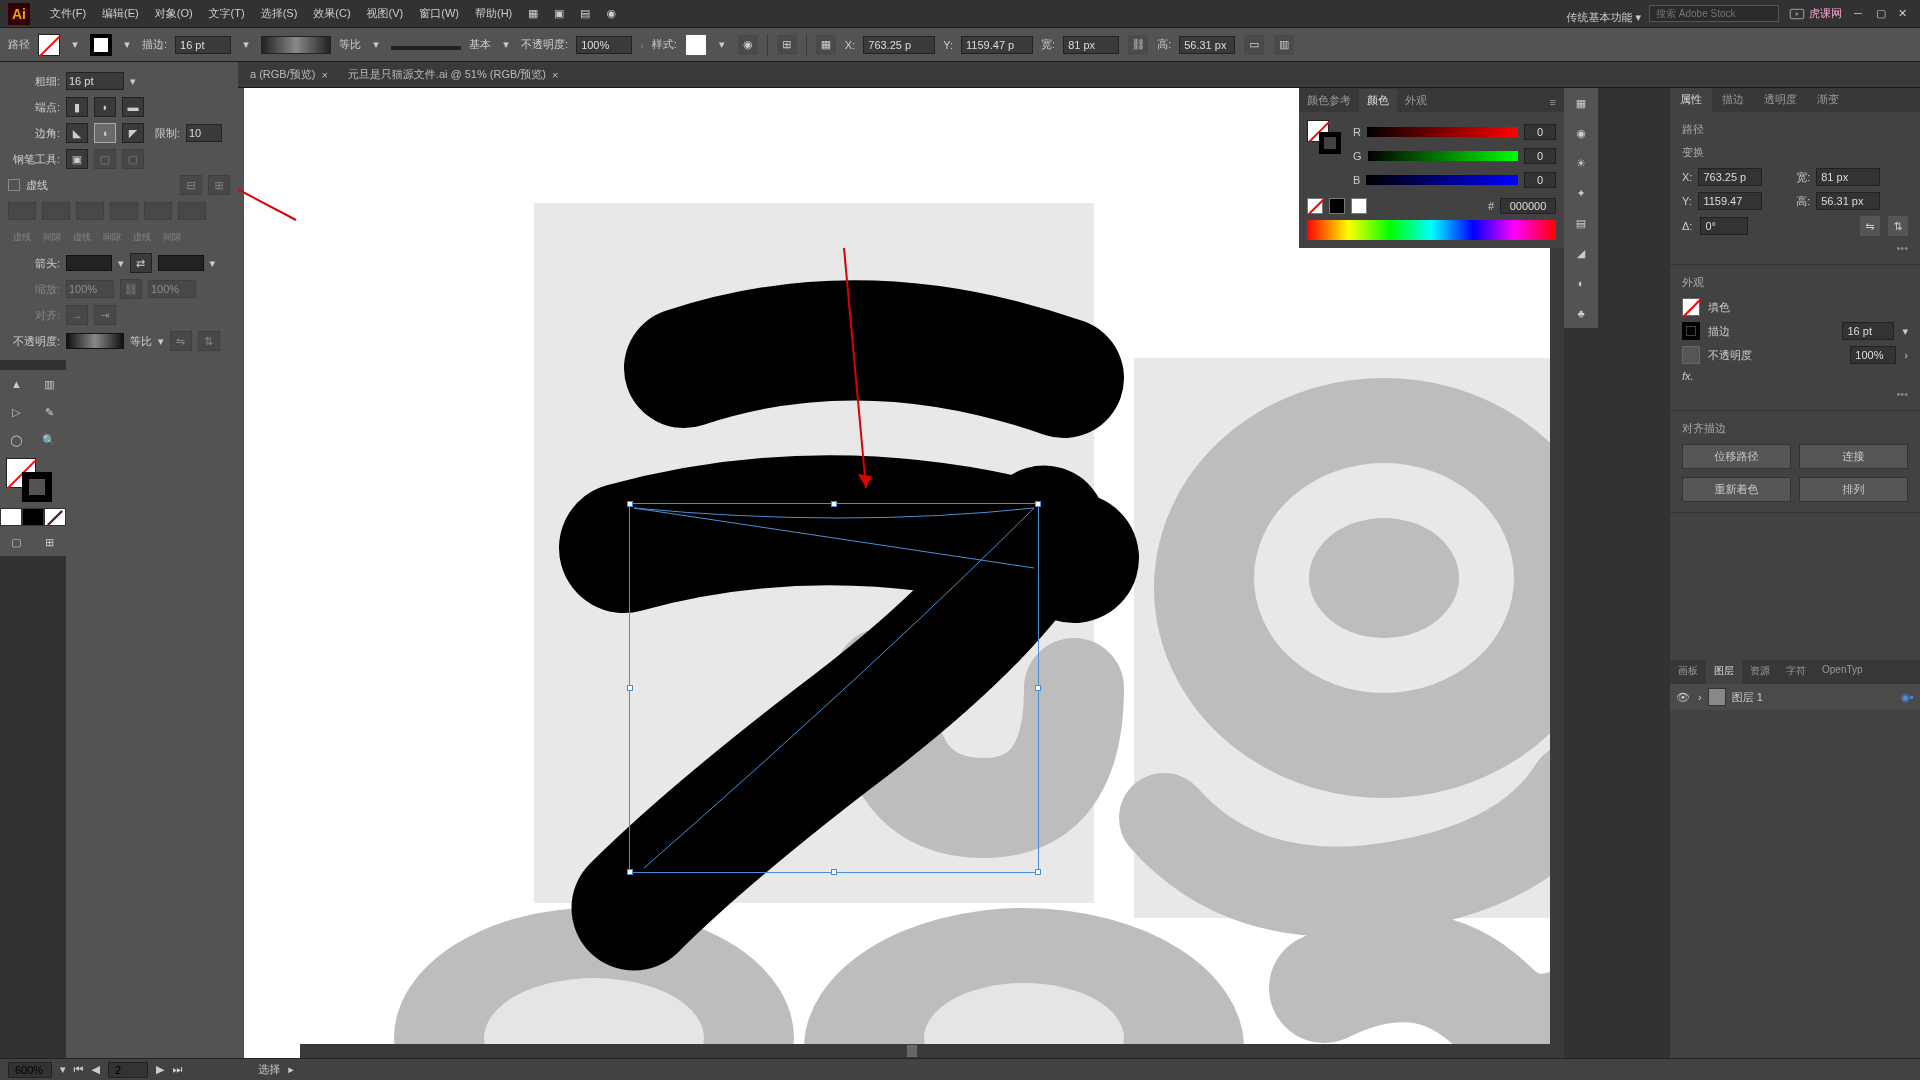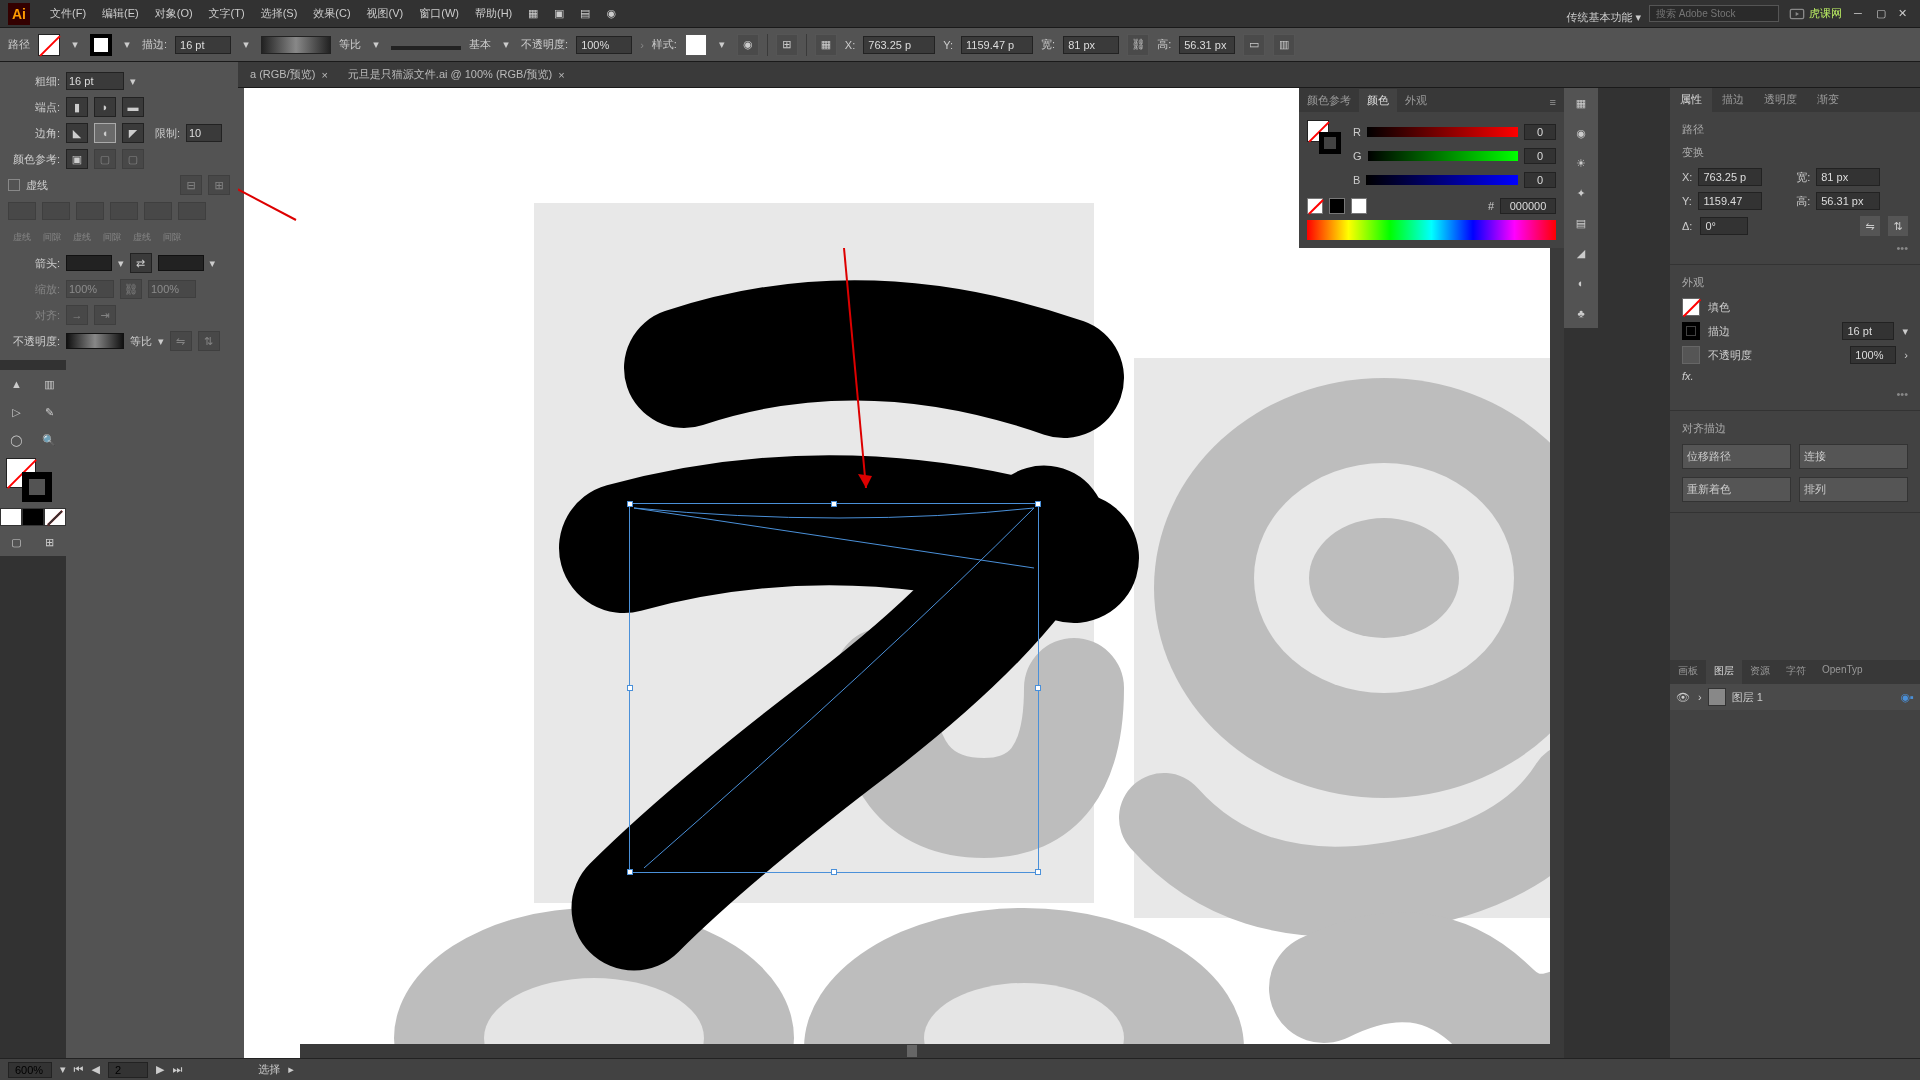--- a/index.html
+++ b/index.html
@@ -5,21 +5,21 @@
 * { margin: 0; padding: 0; box-sizing: border-box; font-family: "Microsoft YaHei", sans-serif; font-size: 11px; }
 body { background: #323232; color: #ccc; overflow: hidden; width: 1920px; height: 1080px; position: relative; }
 
 
 .menubar { height: 28px; background: #323232; display: flex; align-items: center; padding: 0 8px; border-bottom: 1px solid #1a1a1a; }
 .menubar .logo { width: 22px; height: 22px; background: #330000; color: #ff9a00; display: flex; align-items: center; justify-content: center; font-weight: bold; margin-right: 12px; font-size: 14px; }
 .menubar .menu-item { padding: 0 8px; cursor: pointer; }
 .menubar .spacer { flex: 1; }
 .menubar .right-item { padding: 0 8px; margin-top: 8px; }
 .menubar .search-box { background: #2a2a2a; border: 1px solid #555; padding: 2px 6px; color: #888; width: 130px; font-size: 10px; }
-.menubar .watermark { font-size: 20px; color: #bef264; margin-left: 10px; display: flex; align-items: center; gap: 4px; }
+.menubar .watermark { font-size: 20px; color: #f9a8d4; margin-left: 10px; display: flex; align-items: center; gap: 4px; }
 .menubar .controls { display: flex; gap: 8px; margin-left: 12px; }
 .menubar .ctrl { width: 14px; height: 14px; cursor: pointer; }
 .menubar .icon-btn { width: 22px; height: 22px; display: flex; align-items: center; justify-content: center; margin: 0 2px; cursor: pointer; }
 
 
 .controlbar { height: 34px; background: #535353; display: flex; align-items: center; padding: 0 8px; gap: 8px; border-bottom: 1px solid #1a1a1a; }
 .controlbar .label { color: #ccc; }
 .controlbar .swatch { width: 22px; height: 22px; background: #fff; border: 1px solid #222; position: relative; }
 .controlbar .swatch.nofill::after { content: ""; position: absolute; width: 28px; height: 2px; background: red; transform: rotate(-45deg); top: 10px; left: -3px; }
 .controlbar .swatch.stroke { background: #fff; border: 4px solid #000; }
@@ -94,21 +94,21 @@
 .prop-panel .tabs .t.active { background: #424242; color: #ddd; }
 .prop-panel .section { padding: 10px 12px; border-bottom: 1px solid #333; }
 .prop-panel .section-title { color: #aaa; margin-bottom: 8px; }
 .prop-panel .grid2 { display: grid; grid-template-columns: auto 1fr auto 1fr; gap: 6px; align-items: center; }
 .prop-panel .inp { background: #333; border: 1px solid #222; color: #ddd; padding: 2px 4px; width: 64px; }
 .prop-panel .opt-row { display: flex; align-items: center; gap: 8px; margin: 6px 0; }
 .prop-panel .mini-sw { width: 18px; height: 18px; border: 1px solid #666; background: #fff; position: relative; }
 .prop-panel .mini-sw.nofill::after { content:""; position:absolute; width:24px; height:2px; background:red; transform:rotate(-45deg); top:8px; left:-3px; }
 .prop-panel .mini-sw.blk { background: #000; border: 4px solid #000; box-shadow: inset 0 0 0 1px #424242; }
 .prop-panel .btns2 { display: flex; gap: 8px; margin-top: 8px; }
-.prop-panel .pbtn { flex: 1; background: #555; border: 1px solid #333; padding: 4px; cursor: pointer; }
+.prop-panel .pbtn { flex: 1; background: #555; border: 1px solid #333; padding: 4px; text-align: center; cursor: pointer; }
 .prop-panel .dots { text-align: right; color: #888; cursor: pointer; }
 
 
 .layers-panel { position: absolute; right: 0; top: 660px; width: 250px; background: #424242; }
 .layers-panel .tabs { display: flex; background: #383838; height: 24px; }
 .layers-panel .tabs .t { padding: 4px 8px; color: #999; cursor: pointer; font-size: 10px; }
 .layers-panel .tabs .t.active { background: #424242; color: #ddd; }
 .layers-panel .layer-row { display: flex; align-items: center; height: 26px; background: #4a4a4a; padding: 0 6px; gap: 6px; }
 .layers-panel .eye { width: 16px; }
 .layers-panel .thumb { width: 18px; height: 18px; background: #888; border: 1px solid #333; }
@@ -197,21 +197,21 @@
   <div class="icon-sq">▭</div>
   <div class="icon-sq">▥</div>
 </div>
 
 <div class="tabbar">
   <div class="tab">
       <span>a (RGB/预览)</span>
       <span class="close">×</span>
     </div>
   <div class="tab">
-      <span>元旦是只猫源文件.ai @ 100% (RGB/预览)</span>
+      <span>元旦是只猫源文件.ai @ 51% (RGB/预览)</span>
       <span class="close">×</span>
     </div>
 </div>
 
 <div class="stroke-panel">
   <div class="row">
     <span class="lbl">粗细:</span>
     <input type="text" value="16 pt" style="">
     <span class="dd">▾</span>
   </div>
@@ -223,21 +223,21 @@
   </div>
   <div class="row">
     <span class="lbl">边角:</span>
     <div class="btn">◣</div>
     <div class="btn active">◖</div>
     <div class="btn">◤</div>
     <span class="lbl" style="width:30px">限制:</span>
     <input type="text" style="width: 36px;" value="10">
   </div>
   <div class="row">
-    <span class="lbl">颜色参考:</span>
+    <span class="lbl">钢笔工具:</span>
     <div class="btn">▣</div>
     <div class="btn disabled">▢</div>
     <div class="btn disabled">▢</div>
   </div>
   <div class="row">
     <div class="checkbox"></div>
     <span>虚线</span>
     <div style="flex:1"></div>
     <div class="btn disabled">⊟</div>
     <div class="btn disabled">⊞</div>

